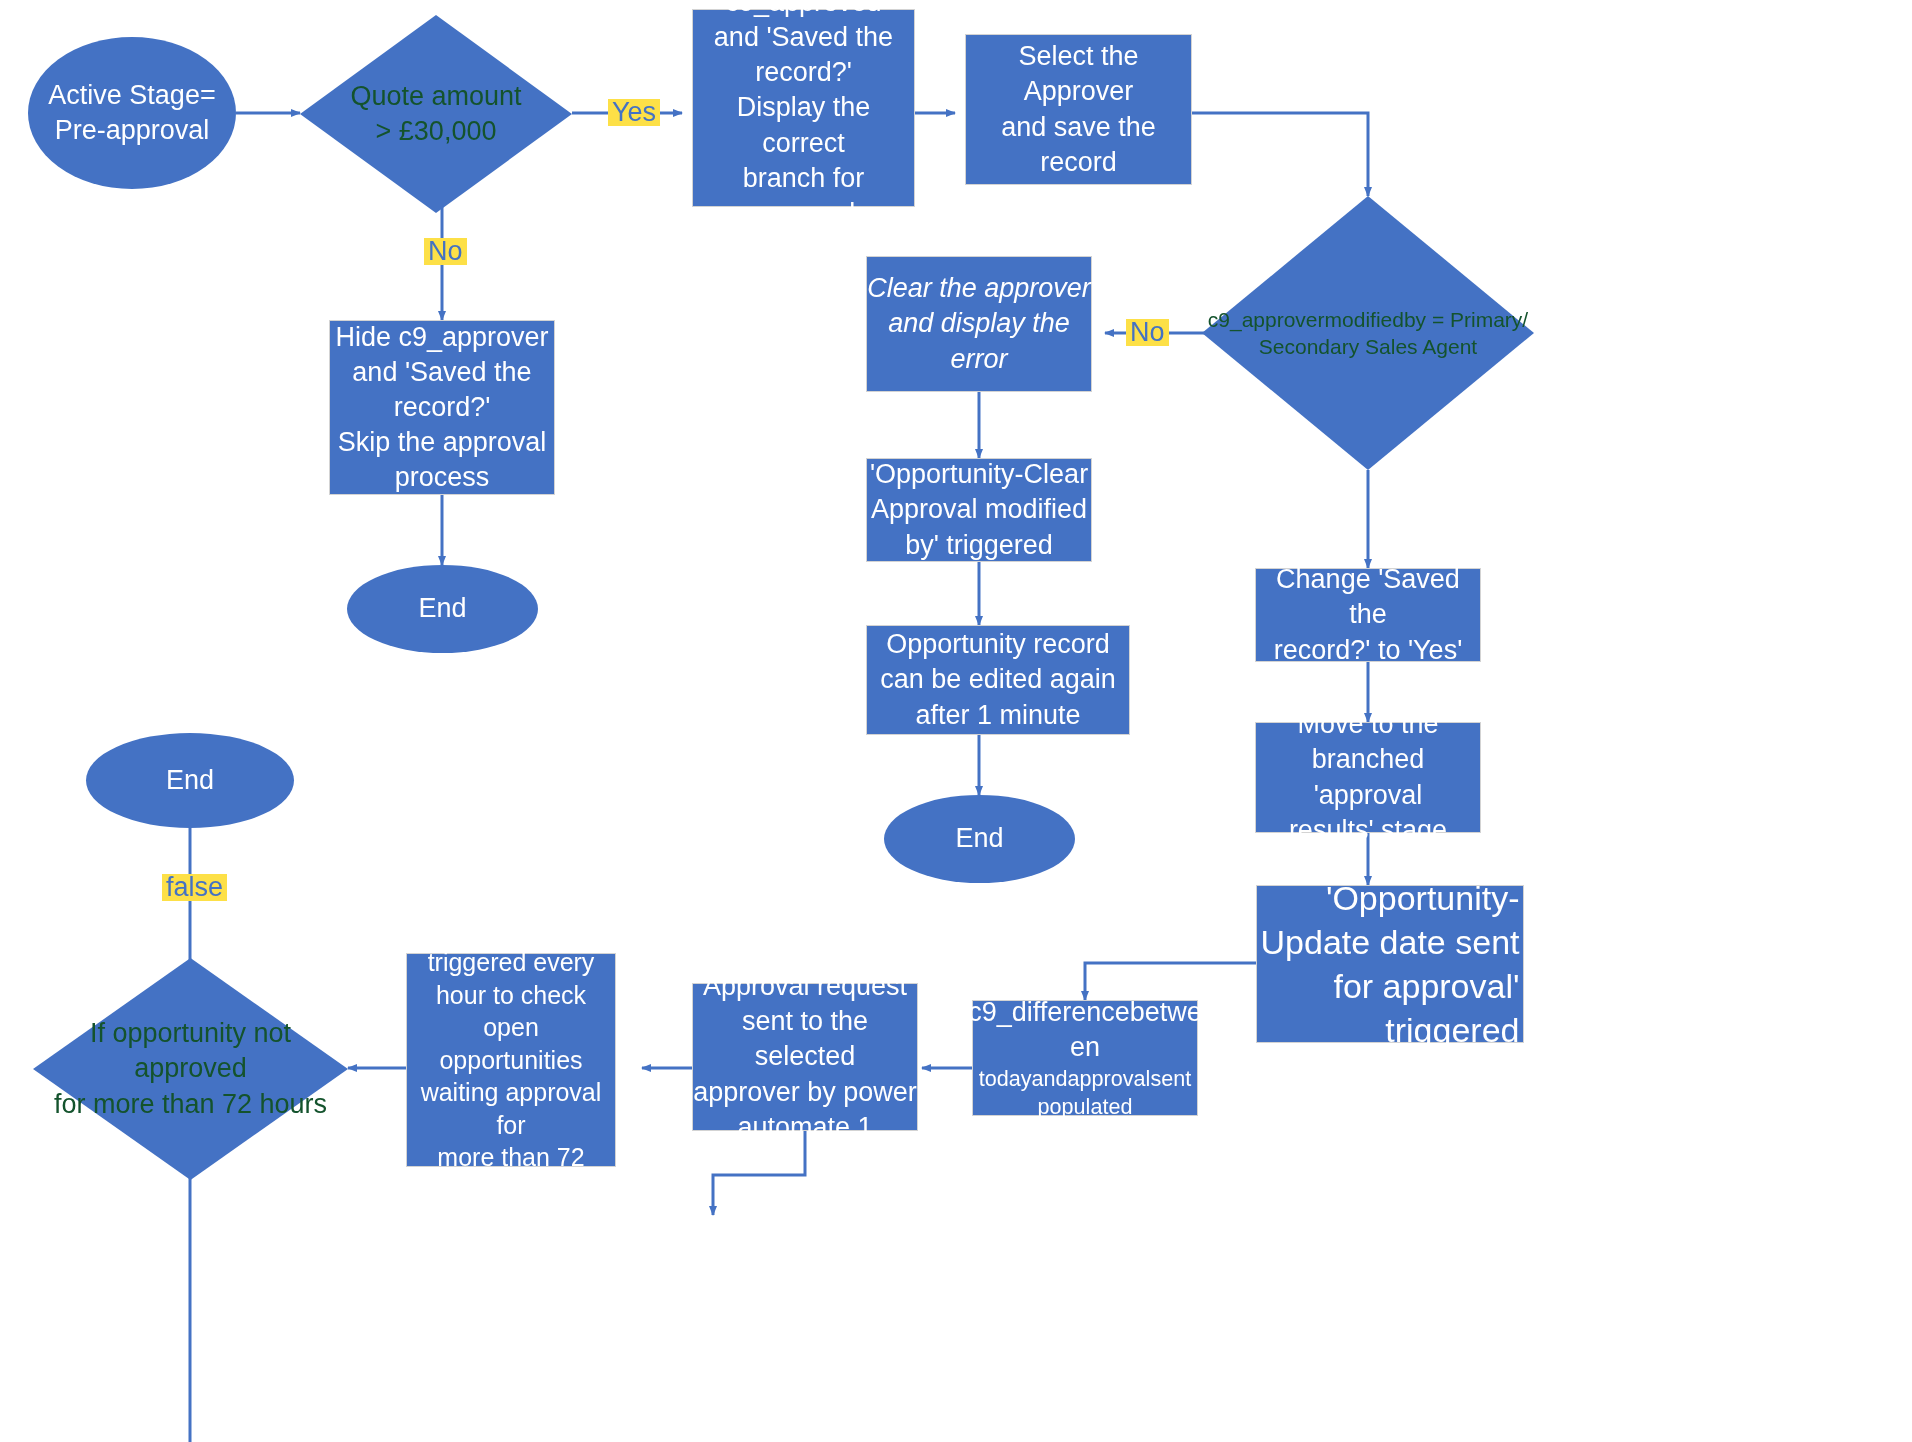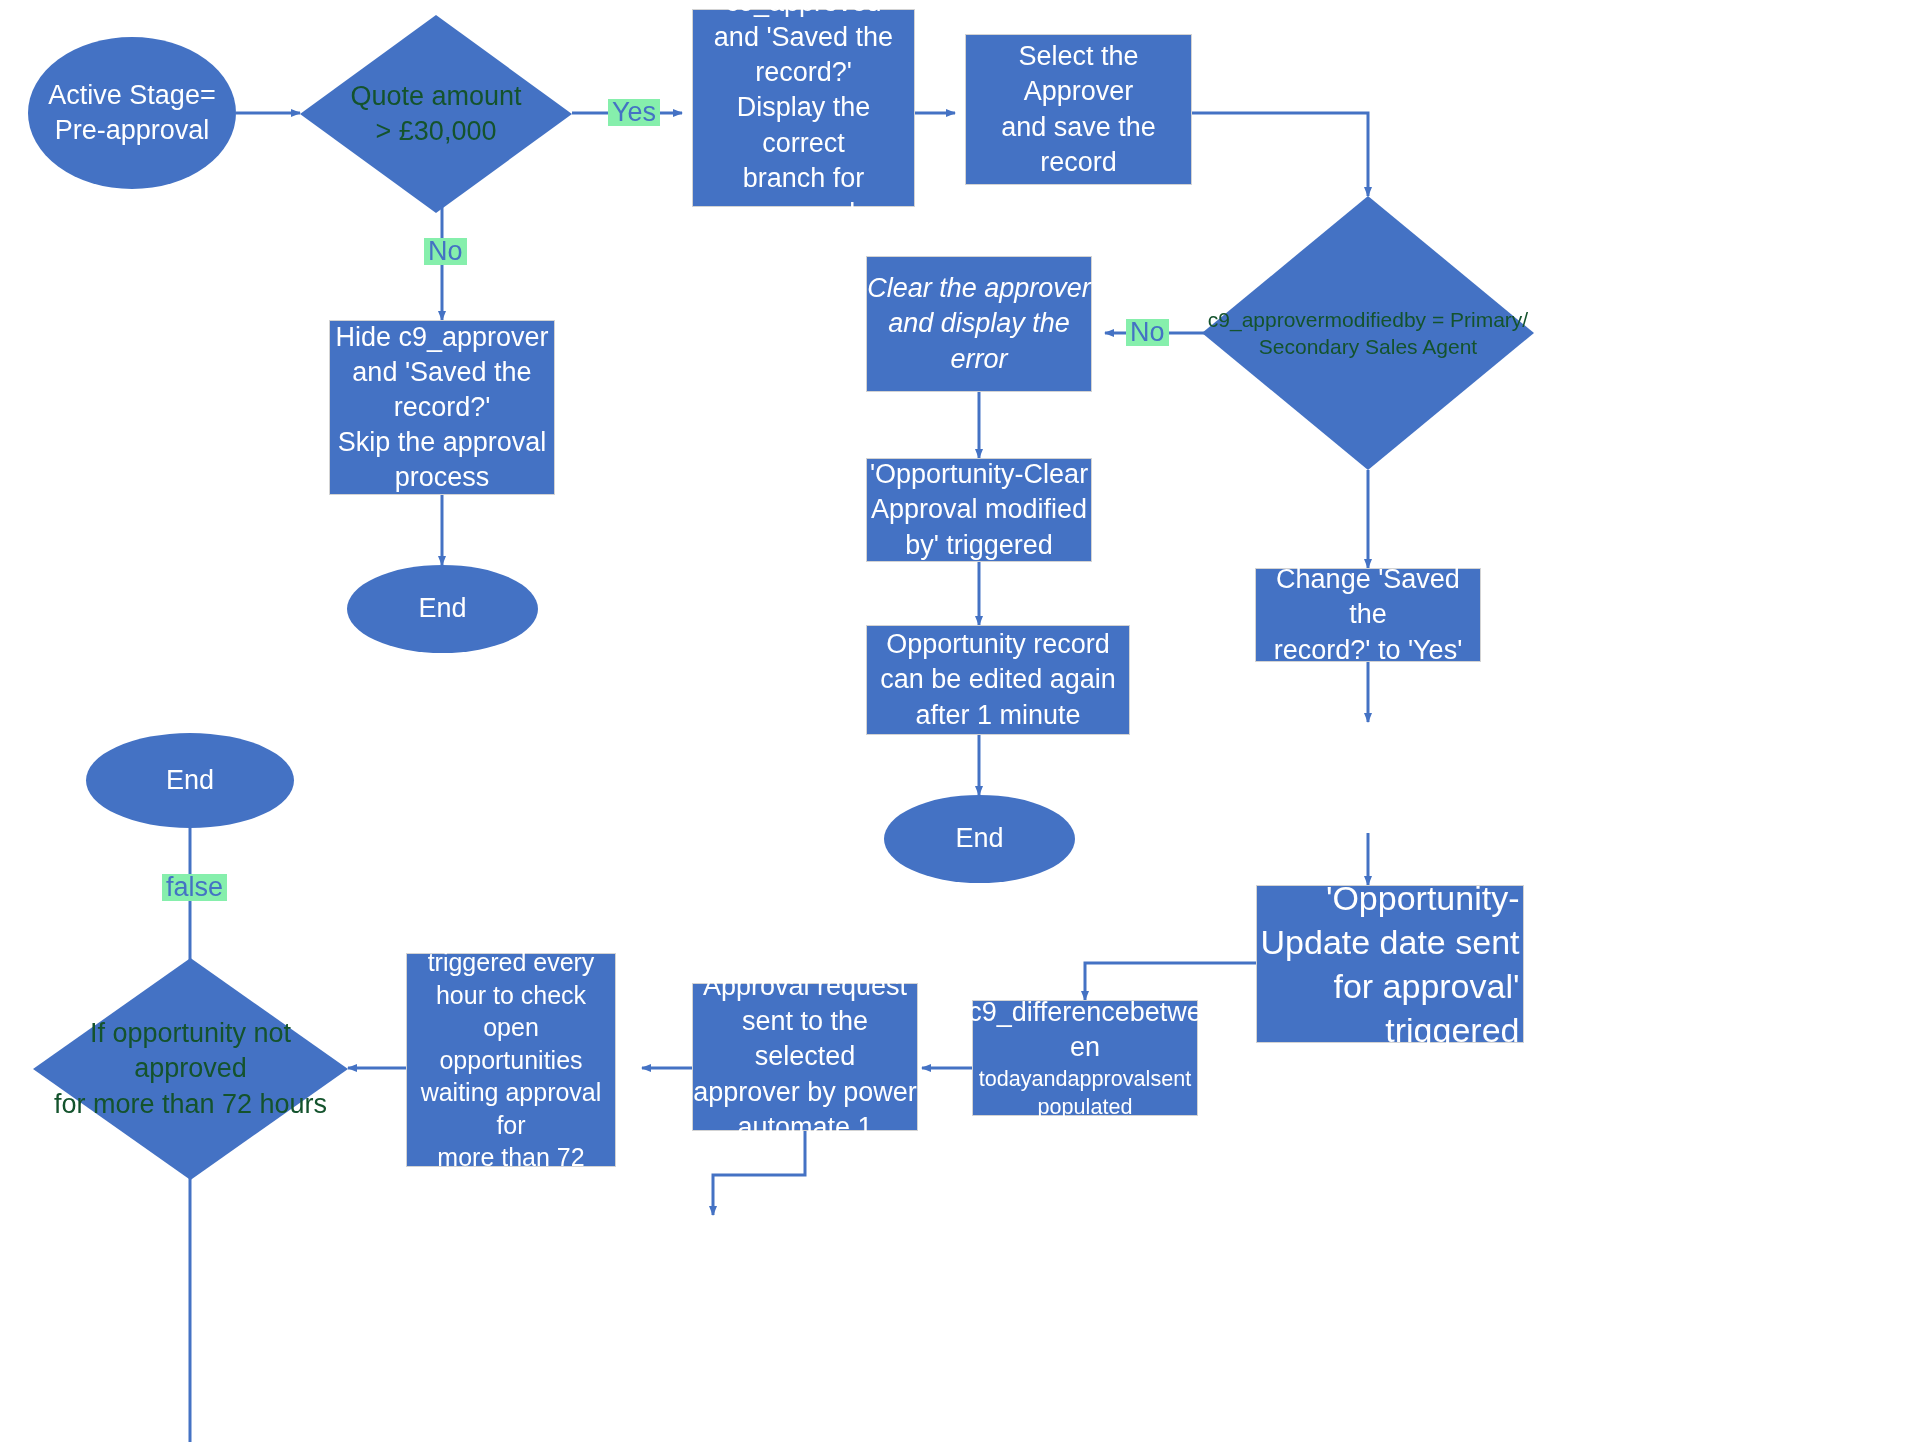--- a/index.html
+++ b/index.html
@@ -54,21 +54,21 @@
     color: #14532d;
     text-align: center;
     line-height: 1.30;
     white-space: pre-line;
     width: 115%;
   }
   .edge-label {
     position: absolute;
     color: #4472C4;
     font-size: 27px;
-    background: #86efac;
+    background: #fde047;
     padding: 0 4px;
     white-space: nowrap;
     line-height: 1;
   }
   svg.wires {
     position: absolute;
     left: 0; top: 0;
     width: 1912px;
     height: 1442px;
     pointer-events: none;
@@ -177,20 +177,23 @@
 
   <div class="node rect" style="left:866px; top:625px; width:264px; height:110px; font-size:27px;">Opportunity record
 can be edited again
 after 1 minute</div>
 
   <div class="node ellipse" style="left:884px; top:795px; width:191px; height:88px; font-size:27px;">End</div>
 
   <div class="node rect" style="left:1255px; top:568px; width:226px; height:94px; font-size:27px;">Change 'Saved the
 record?' to 'Yes'</div>
 
+  <div class="node rect" style="left:1255px; top:722px; width:226px; height:111px; font-size:27px;">Move to the
+branched 'approval
+results' stage</div>
 
   <div class="node rect" style="left:1256px; top:885px; width:268px; height:158px; font-size:34px;text-align:right;">'Opportunity-
 Update date sent
 for approval'
 triggered</div>
 
   <div class="node rect" style="left:972px; top:1000px; width:226px; height:116px; flex-direction:column; font-size:27px;">
     <span>c9_differencebetwe
 en</span>
     <span class="sub">todayandapprovalsent

